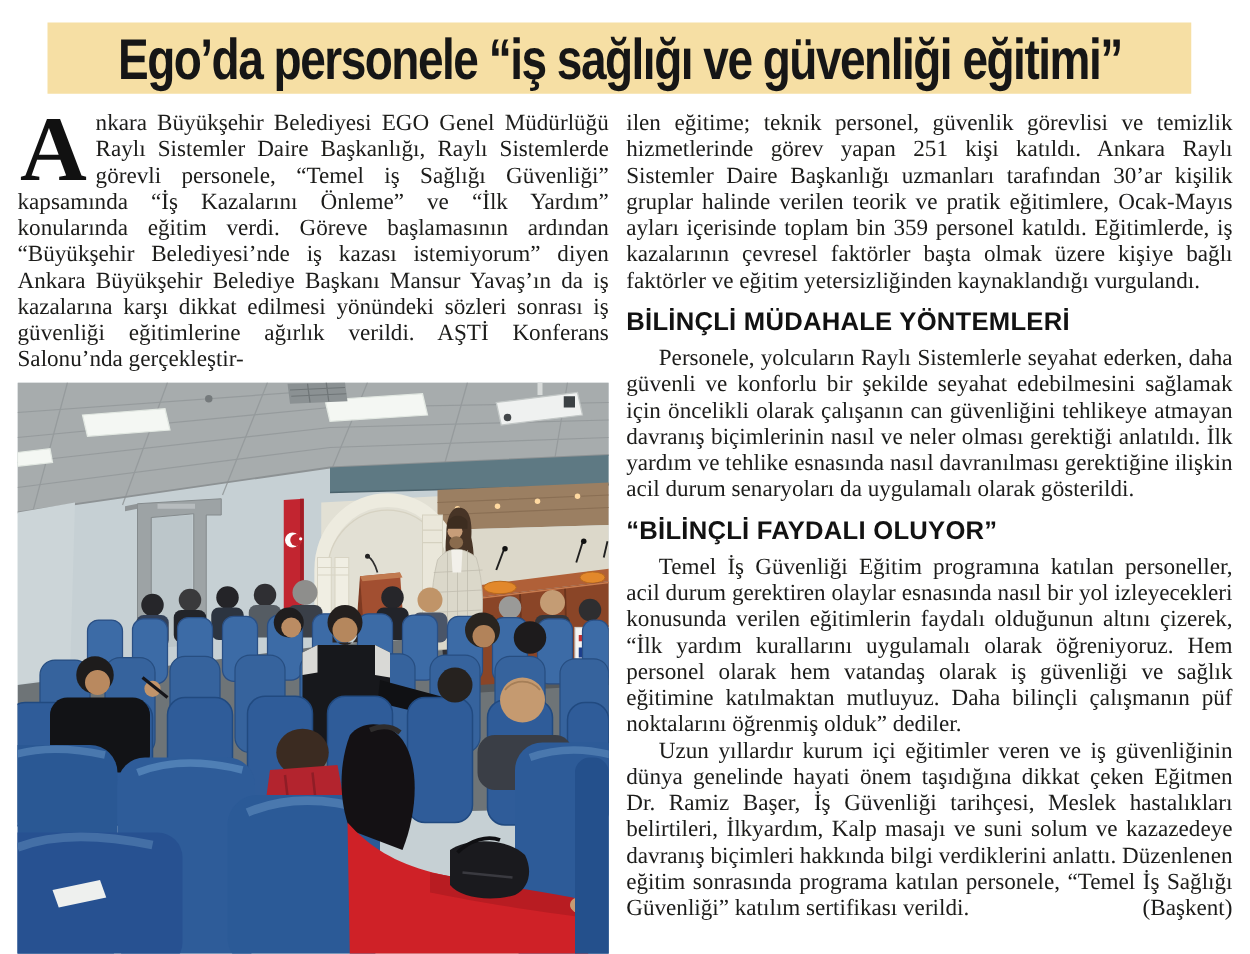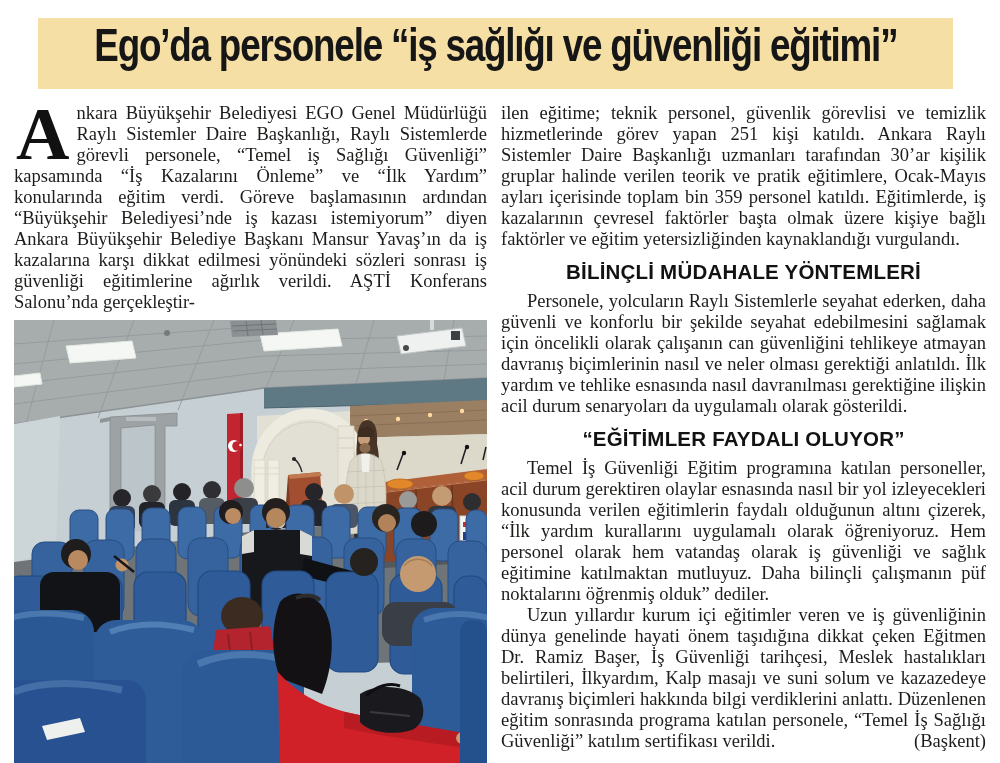--- a/index.html
+++ b/index.html
@@ -6,23 +6,23 @@
   .page{
     position:relative;
     width:1000px;height:763px;
     background:#ffffff;
     overflow:hidden;
     font-family:"Liberation Serif", serif;
     color:#1a1a18;
   }
   .headline-bar{
     margin:18px 47px 0 38px;
-    height:71px;
+    height:57px;
     background:#f6dfa4;
-    display:flex;justify-content:center;
+    display:flex;align-items:center;justify-content:center;
     overflow:hidden;
   }
   .headline{
     margin:0;
     font-family:"Liberation Sans", sans-serif;
     font-weight:700;
     font-size:46px;
     letter-spacing:-1.5px;
     color:#161616;
     white-space:nowrap;
@@ -53,21 +53,21 @@
     line-height:58px;
     padding:2px 7px 0 2px;
     color:#111;
   }
   .subhead{
     margin:10px 0 7px 0;
     font-family:"Liberation Sans", sans-serif;
     font-weight:700;
     font-size:20.5px;
     letter-spacing:0.2px;
-    text-align:center;
+    text-align:left;
     color:#121212;
   }
   .byline{
     float:right;
     font-weight:400;
   }
   .photo{
     margin:7px 0 0 0;
     width:473px;height:468px;
   }
@@ -343,21 +343,21 @@
       </figure>
     </div>
 
     <div class="col-right">
       <p class="body-text">ilen eğitime; teknik personel, güvenlik görevlisi ve temizlik hizmetlerinde görev yapan 251 kişi katıldı. Ankara Raylı Sistemler Daire Başkanlığı uzmanları tarafından 30’ar kişilik gruplar halinde verilen teorik ve pratik eğitimlere, Ocak-Mayıs ayları içerisinde toplam bin 359 personel katıldı. Eğitimlerde, iş kazalarının çevresel faktörler başta olmak üzere kişiye bağlı faktörler ve eğitim yetersizliğinden kaynaklandığı vurgulandı.</p>
 
       <h2 class="subhead">BİLİNÇLİ MÜDAHALE YÖNTEMLERİ</h2>
 
       <p class="body-text indent">Personele, yolcuların Raylı Sistemlerle seyahat ederken, daha güvenli ve konforlu bir şekilde seyahat edebilmesini sağlamak için öncelikli olarak çalışanın can güvenliğini tehlikeye atmayan davranış biçimlerinin nasıl ve neler olması gerektiği anlatıldı. İlk yardım ve tehlike esnasında nasıl davranılması gerektiğine ilişkin acil durum senaryoları da uygulamalı olarak gösterildi.</p>
 
-      <h2 class="subhead">“EĞİTİMLER FAYDALI OLUYOR”</h2>
+      <h2 class="subhead">“BİLİNÇLİ FAYDALI OLUYOR”</h2>
 
       <p class="body-text indent">Temel İş Güvenliği Eğitim programına katılan personeller, acil durum gerektiren olaylar esnasında nasıl bir yol izleyecekleri konusunda verilen eğitimlerin faydalı olduğunun altını çizerek, “İlk yardım kurallarını uygulamalı olarak öğreniyoruz. Hem personel olarak hem vatandaş olarak iş güvenliği ve sağlık eğitimine katılmaktan mutluyuz. Daha bilinçli çalışmanın püf noktalarını öğrenmiş olduk” dediler.</p>
 
       <p class="body-text indent"><span>Uzun yıllardır kurum içi eğitimler veren ve iş güvenliğinin dünya genelinde hayati önem taşıdığına dikkat çeken Eğitmen Dr. Ramiz Başer, İş Güvenliği tarihçesi, Meslek hastalıkları belirtileri, İlkyardım, Kalp masajı ve suni solum ve kazazedeye davranış biçimleri hakkında bilgi verdiklerini anlattı. Düzenlenen eğitim sonrasında programa katılan personele, “Temel İş Sağlığı Güvenliği” katılım sertifikası verildi.</span> <span class="byline">(Başkent)</span></p>
     </div>
 
   </div>
 </div>
 
 </body></html>

